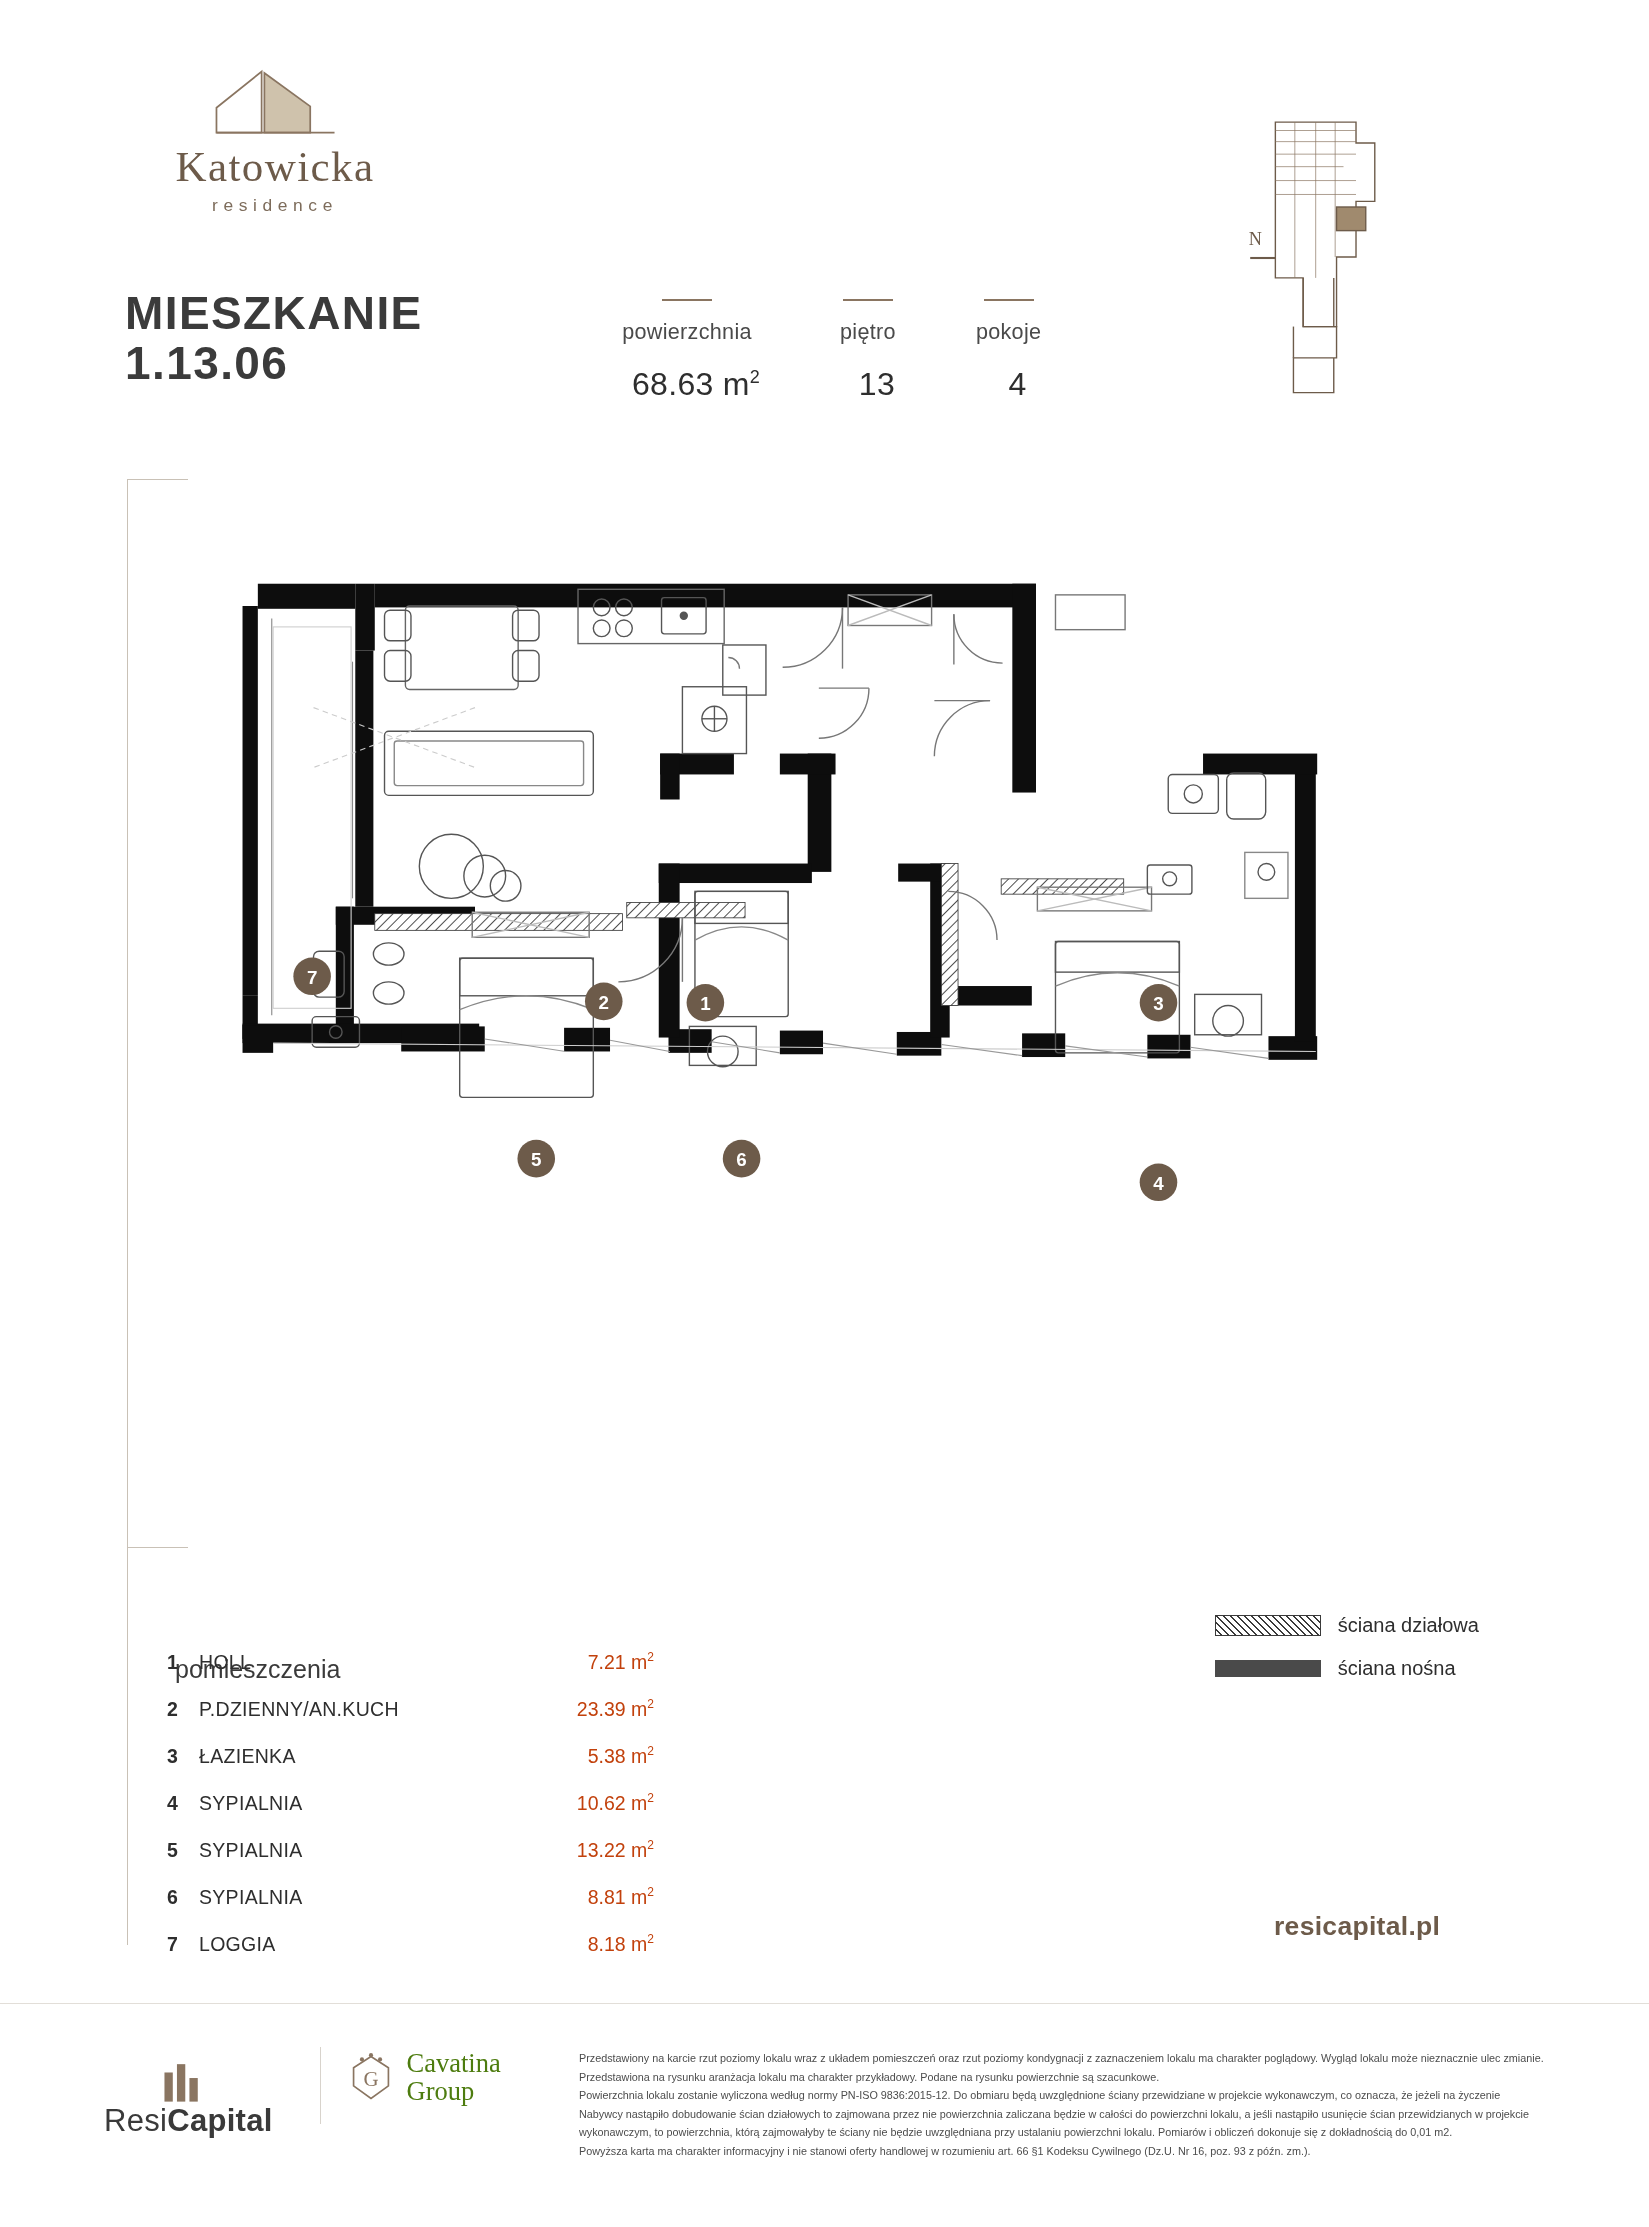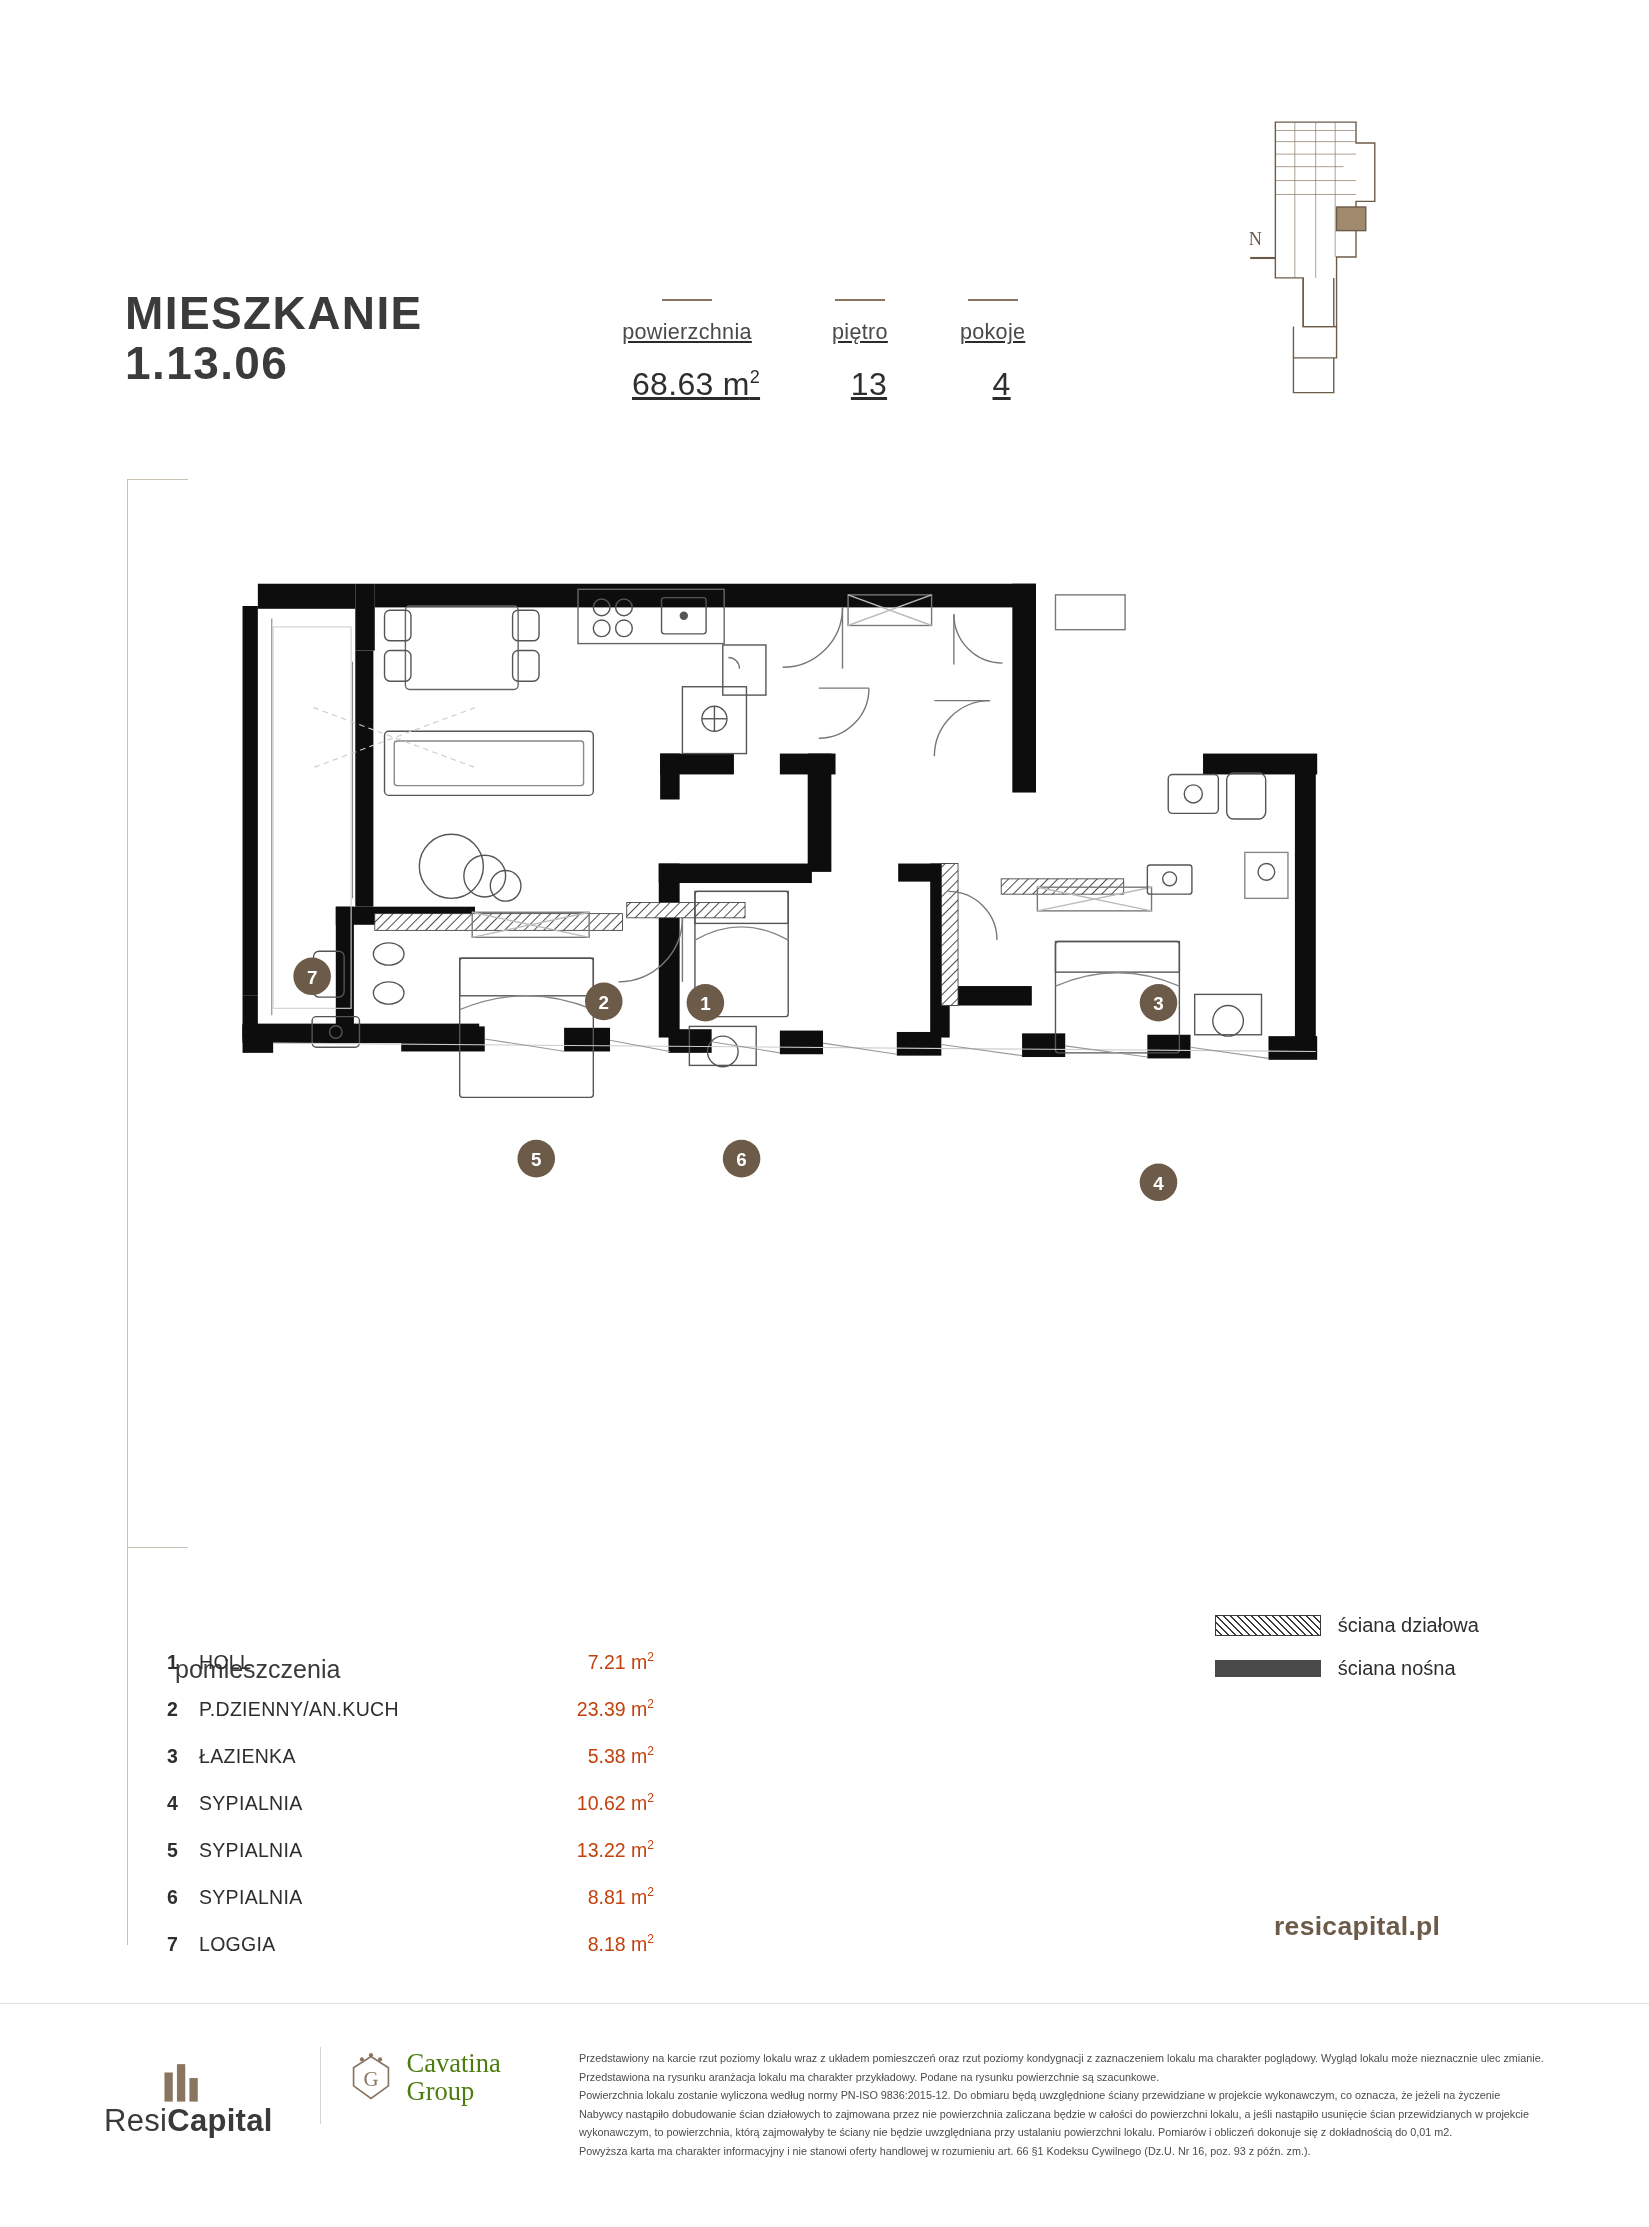--- a/index.html
+++ b/index.html
@@ -29,21 +29,21 @@
   .title-wrap { position:absolute; left:125px; top:289px; }
   .title-line1 {
     font-family: "Liberation Sans", sans-serif;
     font-weight: bold; font-size: 46px; letter-spacing: 1.4px; color:#3b3b3b; line-height:1.05;
   }
   .title-line2 {
     font-family: "Liberation Sans", sans-serif;
     font-weight: bold; font-size: 46px; letter-spacing: 1.4px; color:#3b3b3b; line-height:1.15;
   }
 
-  .facts { position:absolute; left:578px; top:299px; display:flex; gap:0;text-decoration:underline; }
+  .facts { position:absolute; left:578px; top:299px; display:flex; gap:8px; }
   .fact { text-align:center; padding:0 36px; }
   .fact .rule { width:50px; height:2.1px; background:#8a7561; margin:0 auto 18px auto; }
   .fact .lab { font-size:21.6px; color:#4a4a4a; letter-spacing:0.3px; }
   .fact .val { font-size:32px; color:#2e2e2e; margin-top:21px; letter-spacing:0.3px;margin-left:18px; }
   .fact .val sup { font-size:18px; vertical-align: super; }
 
   
   .keyplan { position:absolute; left:1253px; top:118px; width:181px; height:292px; }
   .northmark { position:absolute; left:1246px; top:230px; font-size:21px; color:#6d5b4a;
                font-family:"Liberation Serif", serif; }
@@ -97,20 +97,31 @@
     position:absolute; left:579px; top:2049px; width:975px;
     font-size:10.8px; line-height:1.72; color:#4c4c4c;
   }
   .disclaimer p { margin:0; }
 </style>
 </head>
 <body>
 
 <div class="page">
 
+  <div class="logo-block">
+    <div class="logo-mark">
+      <svg viewBox="0 0 180 105" width="125" height="73">
+        <polygon points="5,96 5,60 70,8 70,96" fill="none" stroke="#8a7561" stroke-width="2.5"></polygon>
+        <polygon points="74,96 74,10 140,58 140,96" fill="#cfc2ac" stroke="#8a7561" stroke-width="2.5"></polygon>
+        <line x1="5" y1="96" x2="175" y2="96" stroke="#8a7561" stroke-width="2.5"></line>
+      </svg>
+    </div>
+    <div class="logo-name">Katowicka</div>
+    <div class="logo-sub">residence</div>
+  </div>
 
   <div class="title-wrap">
     <div class="title-line1">MIESZKANIE</div>
     <div class="title-line2">1.13.06</div>
   </div>
 
   <div class="facts">
     <div class="fact">
       <div class="rule"></div>
       <div class="lab">powierzchnia</div>

